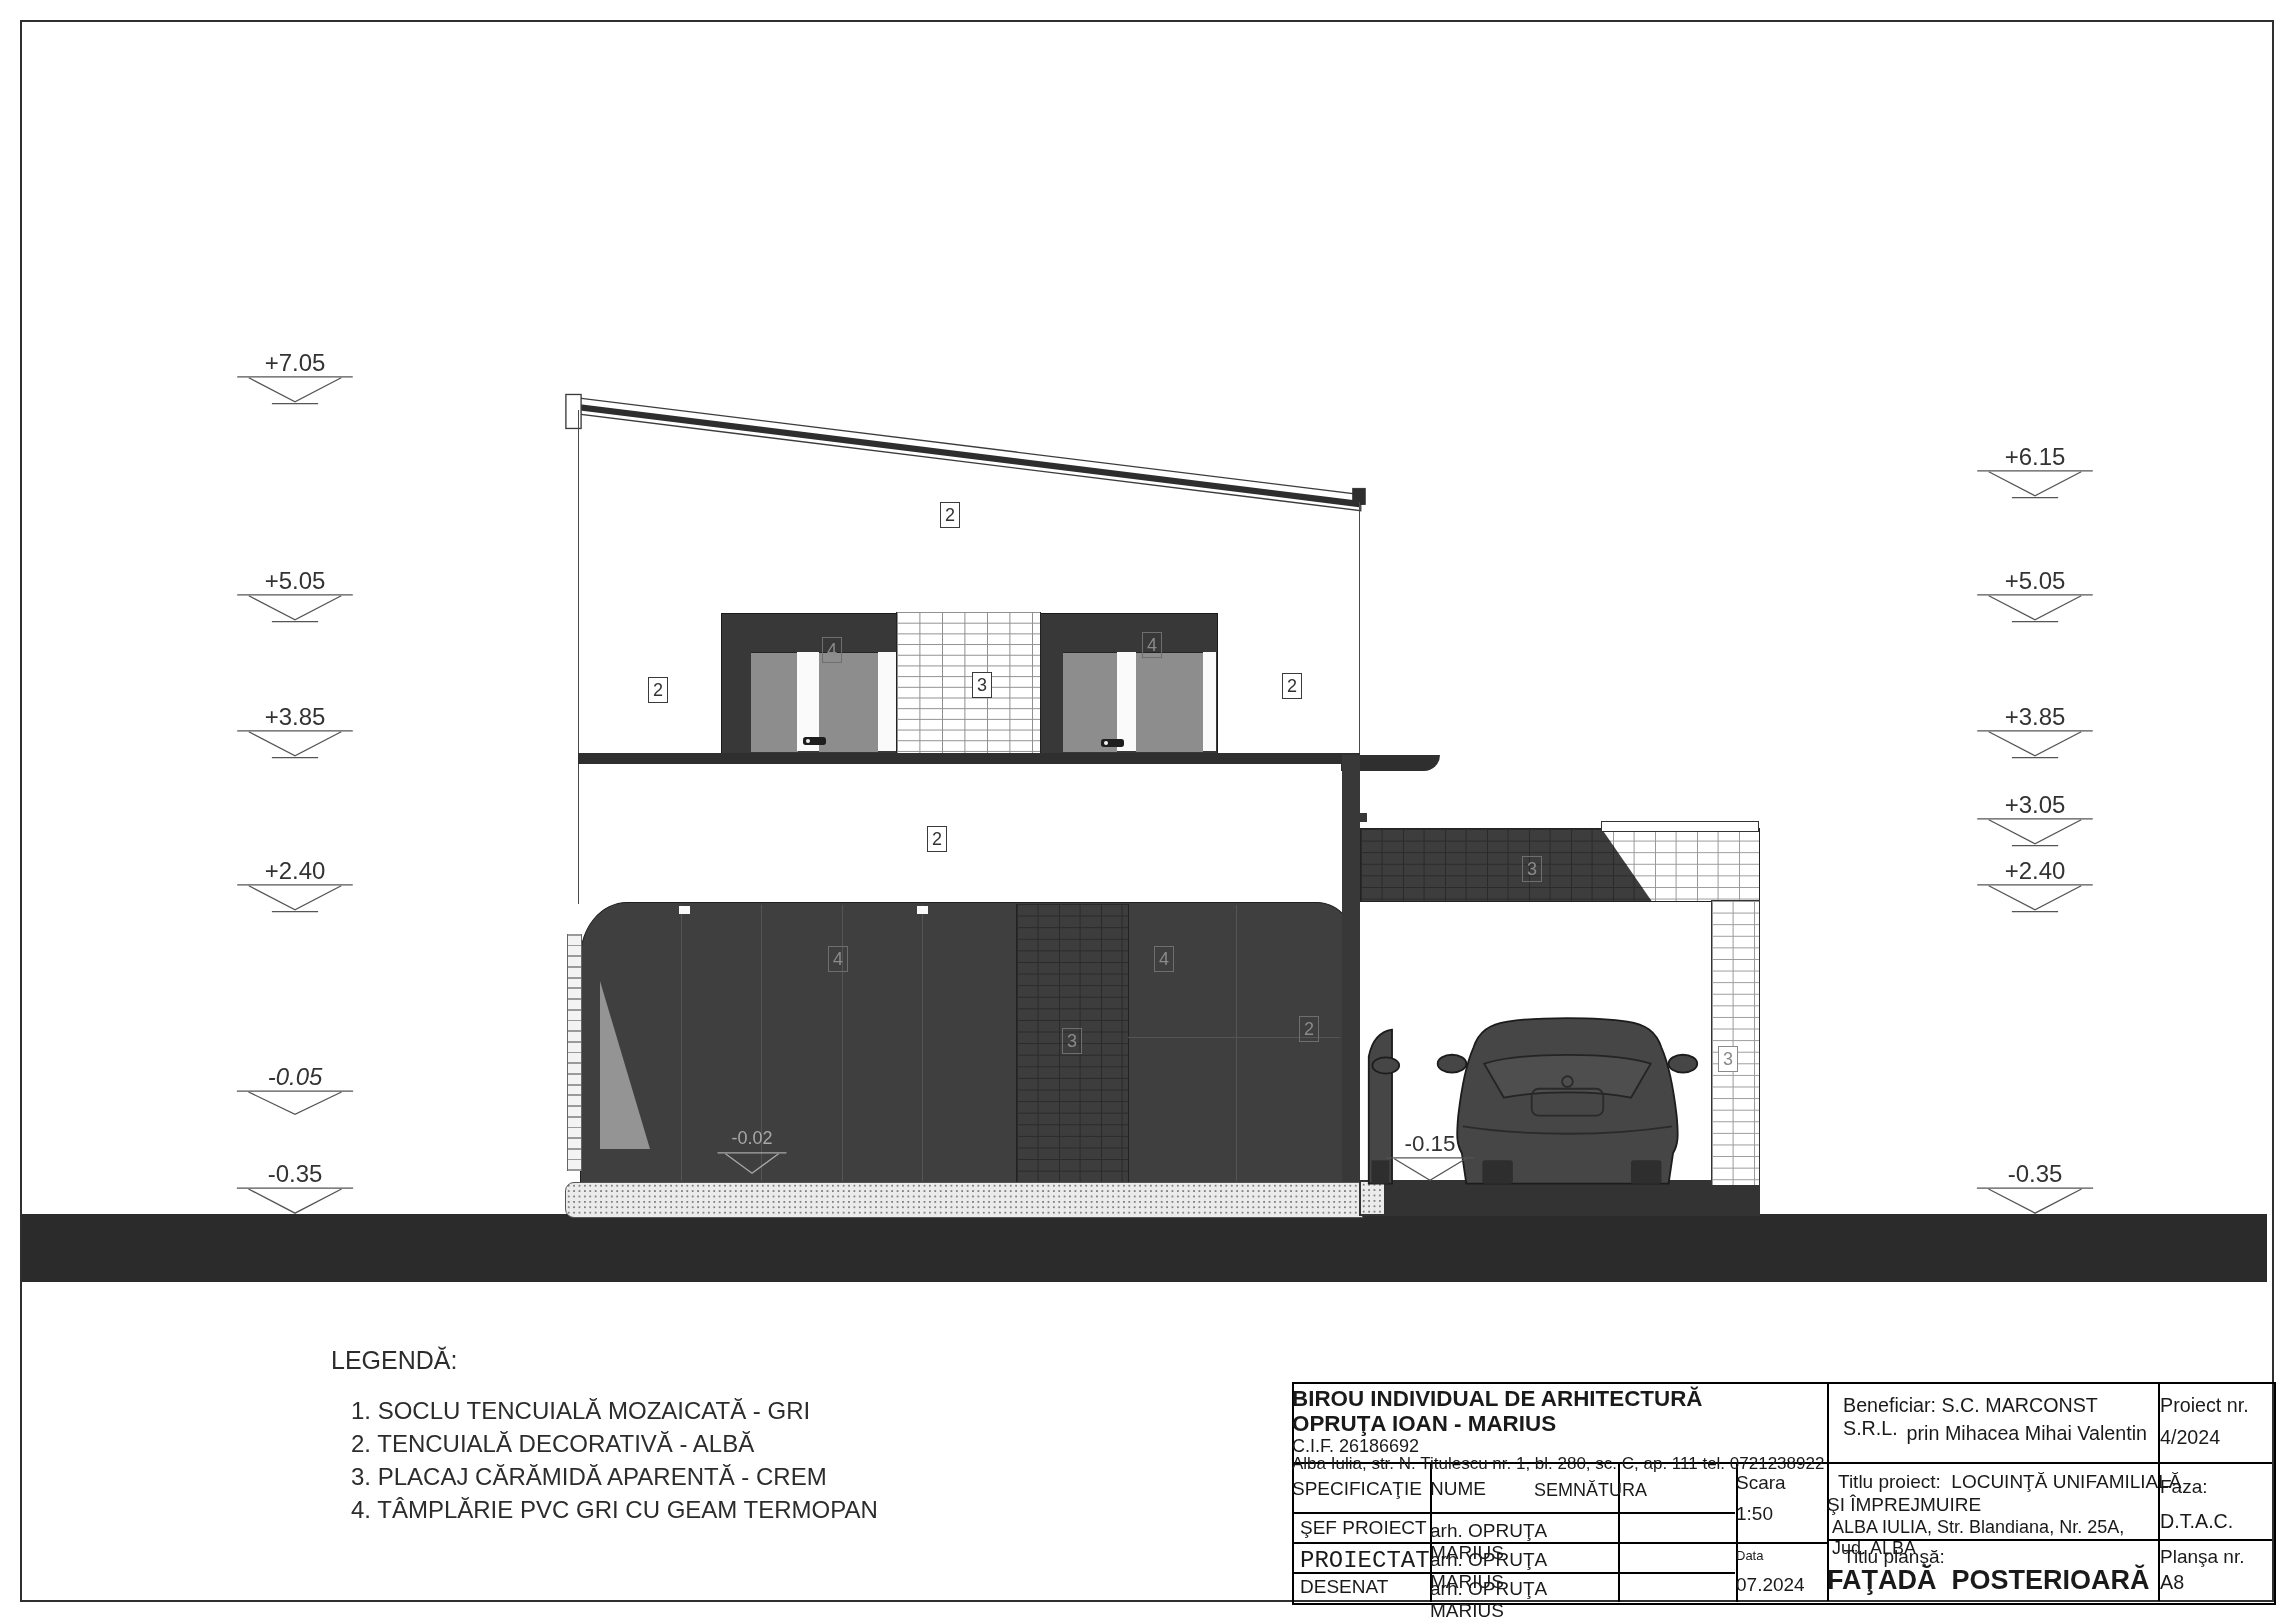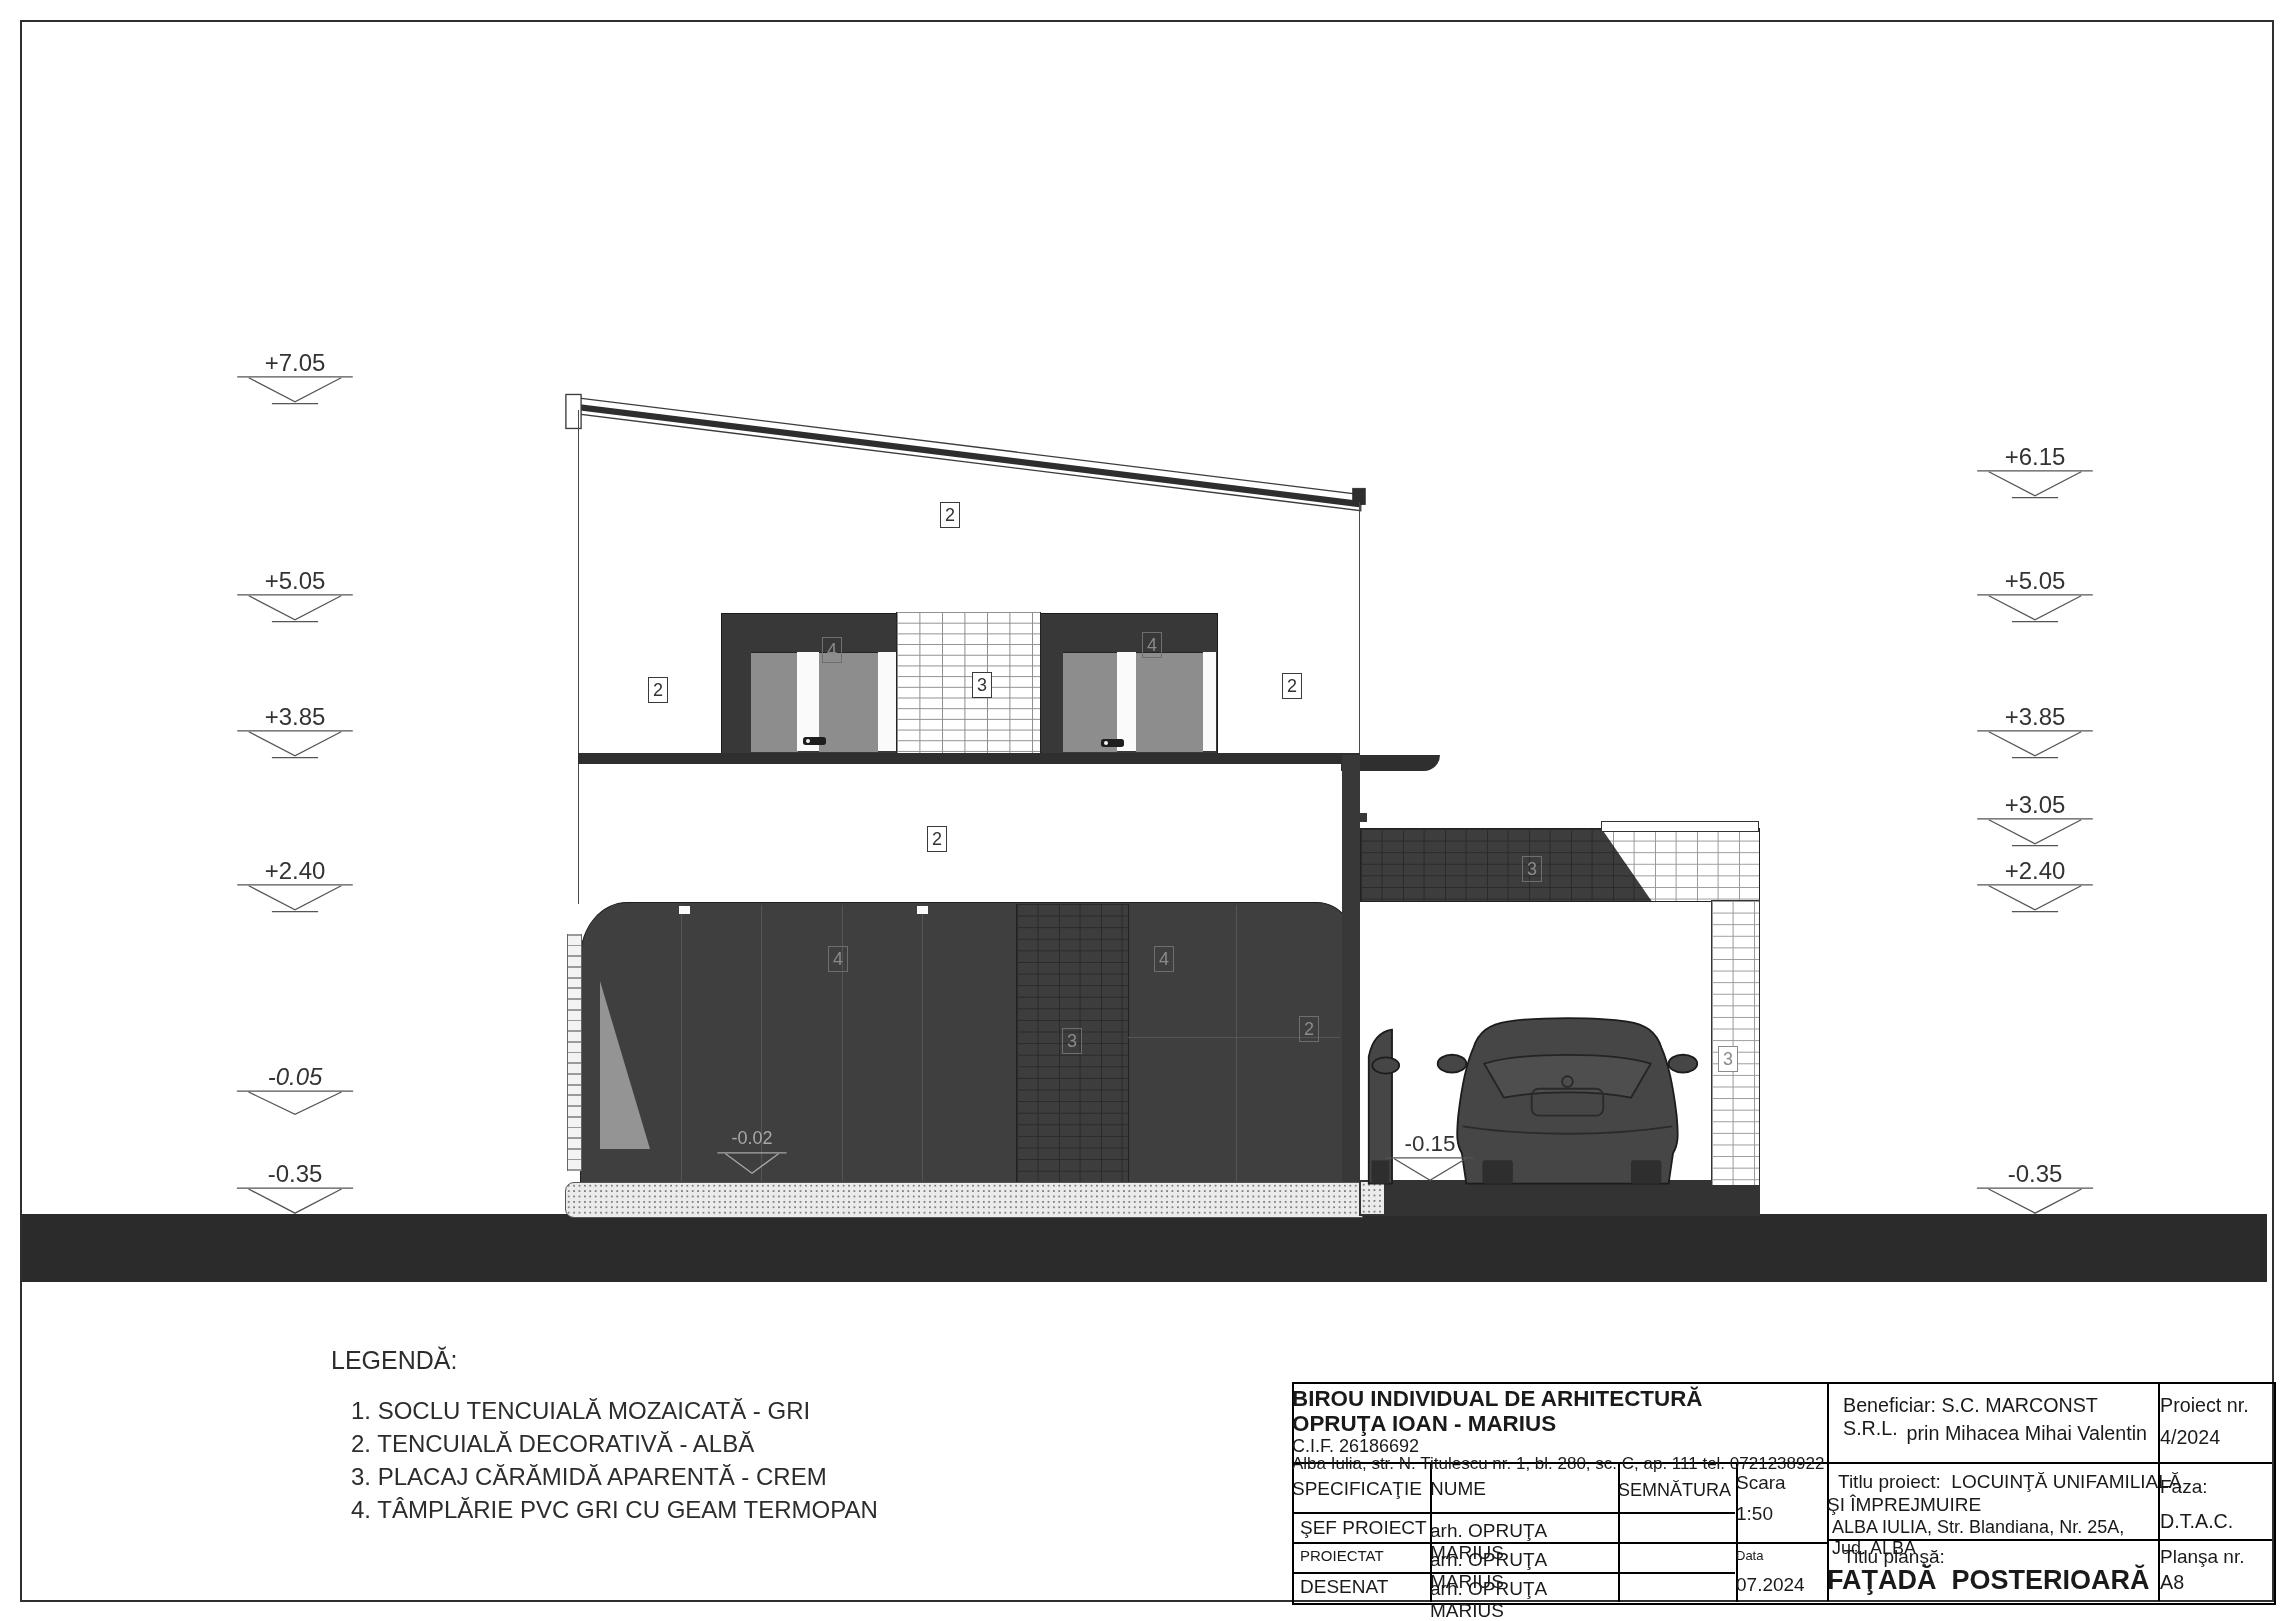--- a/index.html
+++ b/index.html
@@ -293,27 +293,27 @@
   <div class="tb-text c" style="left:1292px;top:1436px;width:535px;font-size:18px;">C.I.F. 26186692</div>
   <div class="tb-text c" style="left:1292px;top:1454px;width:535px;font-size:17px;">Alba Iulia, str. N. Titulescu nr. 1, bl. 280, sc. C, ap. 111 tel. 0721238922</div>
 
   <div class="tb-text" style="left:1843px;top:1394px;width:304px;font-size:19.7px;">Beneficiar: S.C. MARCONST S.R.L.</div>
   <div class="tb-text" style="left:1843px;top:1422px;width:304px;font-size:19.7px;text-align:right;">prin Mihacea Mihai Valentin</div>
   <div class="tb-text c" style="left:2160px;top:1394px;width:112px;font-size:19.7px;">Proiect nr.</div>
   <div class="tb-text c" style="left:2160px;top:1426px;width:112px;font-size:19.7px;">4/2024</div>
 
   <div class="tb-text c" style="left:1292px;top:1478px;width:138px;font-size:19px;">SPECIFICAŢIE</div>
   <div class="tb-text c" style="left:1430px;top:1478px;width:188px;font-size:19px;">NUME</div>
-  <div class="tb-text c" style="left:1618px;top:1480px;width:136px;font-size:18px;">SEMNĂTURA</div>
+  <div class="tb-text c" style="left:1534px;top:1480px;width:136px;font-size:18px;">SEMNĂTURA</div>
   <div class="tb-text c" style="left:1736px;top:1472px;width:91px;font-size:19px;">Scara</div>
   <div class="tb-text c" style="left:1736px;top:1503px;width:115px;font-size:19px;">1:50</div>
 
   <div class="tb-text" style="left:1300px;top:1517px;font-size:19px;">ŞEF PROIECT</div>
   <div class="tb-text c" style="left:1430px;top:1520px;width:188px;font-size:19px;">arh. OPRUŢA MARIUS</div>
-  <div class="tb-text" style="left:1300px;top:1547px;font-size:15px;">PROIECTAT</div>
+  <div class="tb-text" style="left:1300px;top:1547px;font-size:24px;font-family:Liberation Mono, monospace;">PROIECTAT</div>
   <div class="tb-text c" style="left:1430px;top:1549px;width:188px;font-size:19px;">arh. OPRUŢA MARIUS</div>
   <div class="tb-text" style="left:1300px;top:1576px;font-size:19px;">DESENAT</div>
   <div class="tb-text c" style="left:1430px;top:1578px;width:188px;font-size:19px;">arh. OPRUŢA MARIUS</div>
   <div class="tb-text c" style="left:1736px;top:1548px;width:91px;font-size:13px;">Data</div>
   <div class="tb-text c" style="left:1736px;top:1574px;width:91px;font-size:19px;">07.2024</div>
 
   <div class="tb-text pre" style="left:1838px;top:1471px;width:315px;font-size:19px;">Titlu proiect:  LOCUINŢĂ UNIFAMILIALĂ</div>
   <div class="tb-text c" style="left:1827px;top:1494px;width:331px;font-size:19px;">ŞI ÎMPREJMUIRE</div>
   <div class="tb-text" style="left:1832px;top:1517px;width:326px;font-size:18px;">ALBA IULIA, Str. Blandiana, Nr. 25A, Jud. ALBA</div>
   <div class="tb-text c" style="left:2160px;top:1476px;width:112px;font-size:19px;">Faza:</div>

